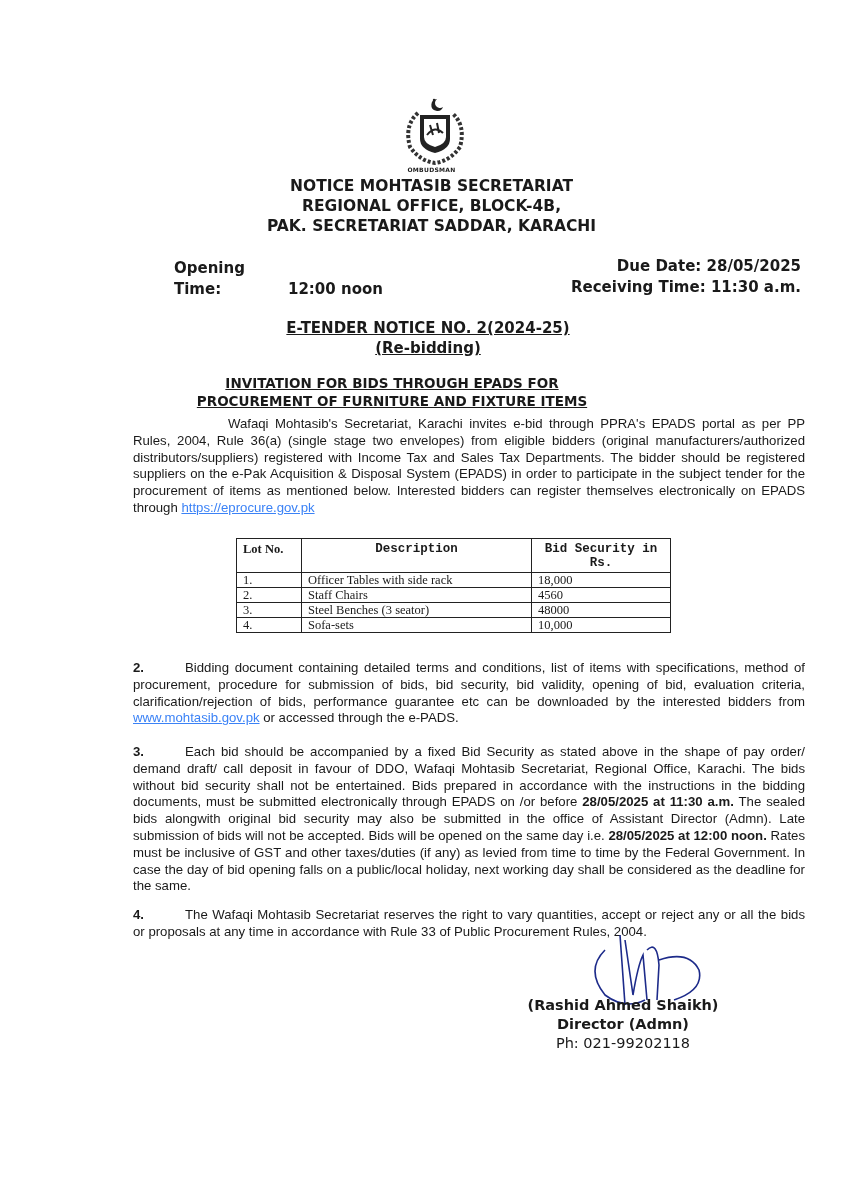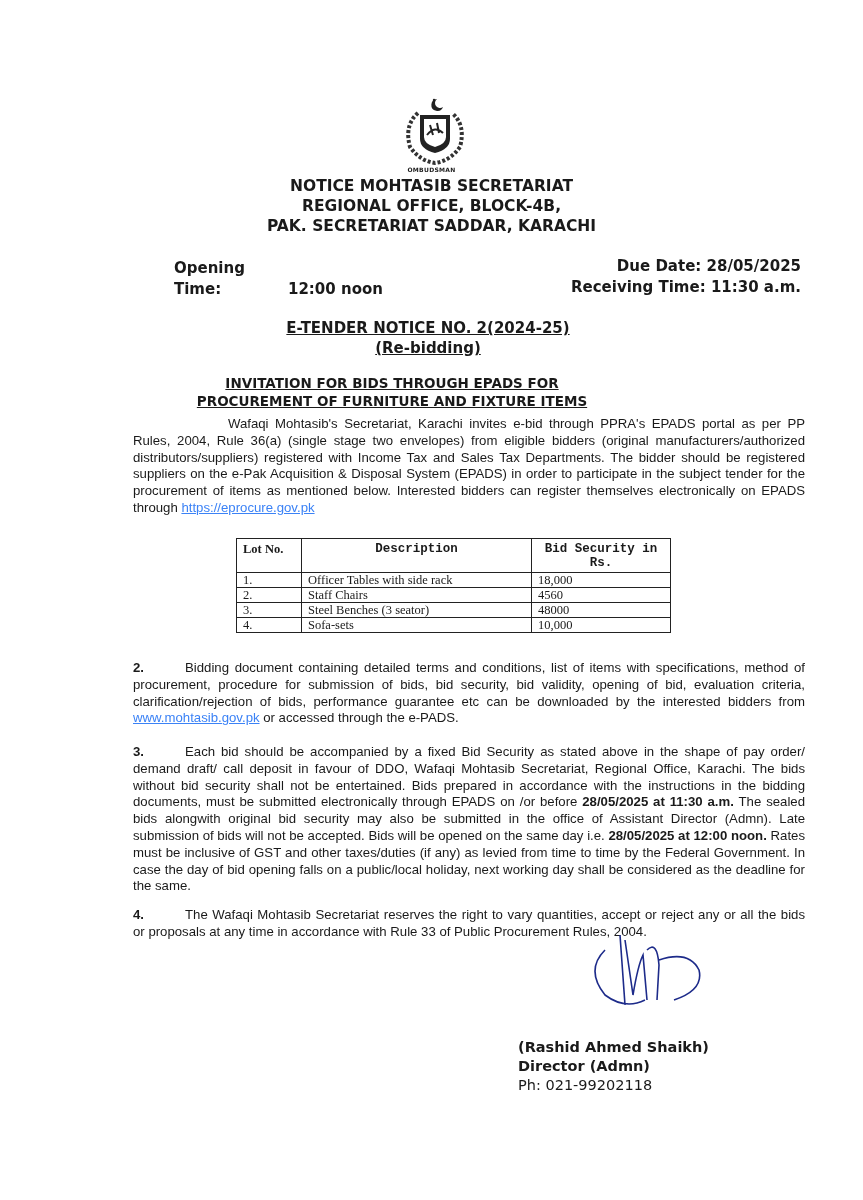--- a/index.html
+++ b/index.html
@@ -34,21 +34,21 @@
 
   table.bids { position: absolute; left: 224px; top: 538px; width: 435px; border-collapse: collapse; font-family: "Liberation Serif", serif; font-size: 12.5px; margin-left: 12px; }
   table.bids th, table.bids td { border: 1px solid #222; padding: 0 6px; text-align: left; }
   table.bids th { font-weight: bold; height: 30px; vertical-align: top; padding-top: 3px; }
   table.bids th.desc { text-align: center; font-family: Liberation Mono, monospace; }
   table.bids td { height: 14px; line-height: 14px; }
   table.bids .c1 { width: 52px; }
   table.bids .c2 { width: 217px; }
 
   .signature { position: absolute; left: 585px; top: 930px; width: 130px; height: 80px; }
-  .sign-block { position: absolute; left: 518px; top: 1038px; width: 210px; text-align: left; font-size: 14.5px; line-height: 19px; }
+  .sign-block { position: absolute; left: 518px; top: 996px; width: 210px; text-align: center; font-size: 14.5px; line-height: 19px; }
   .sign-block .name, .sign-block .title { font-weight: bold; }
 </style>
 </head>
 <body>
 
 <div class="page">
 
   <svg class="emblem" viewBox="0 0 90 72">
     <path d="M47 4 a6 6 0 1 0 6 8 a5 5 0 1 1 -6 -8z" fill="#222"></path>
     <circle cx="44" cy="5" r="1.2" fill="#222"></circle>

